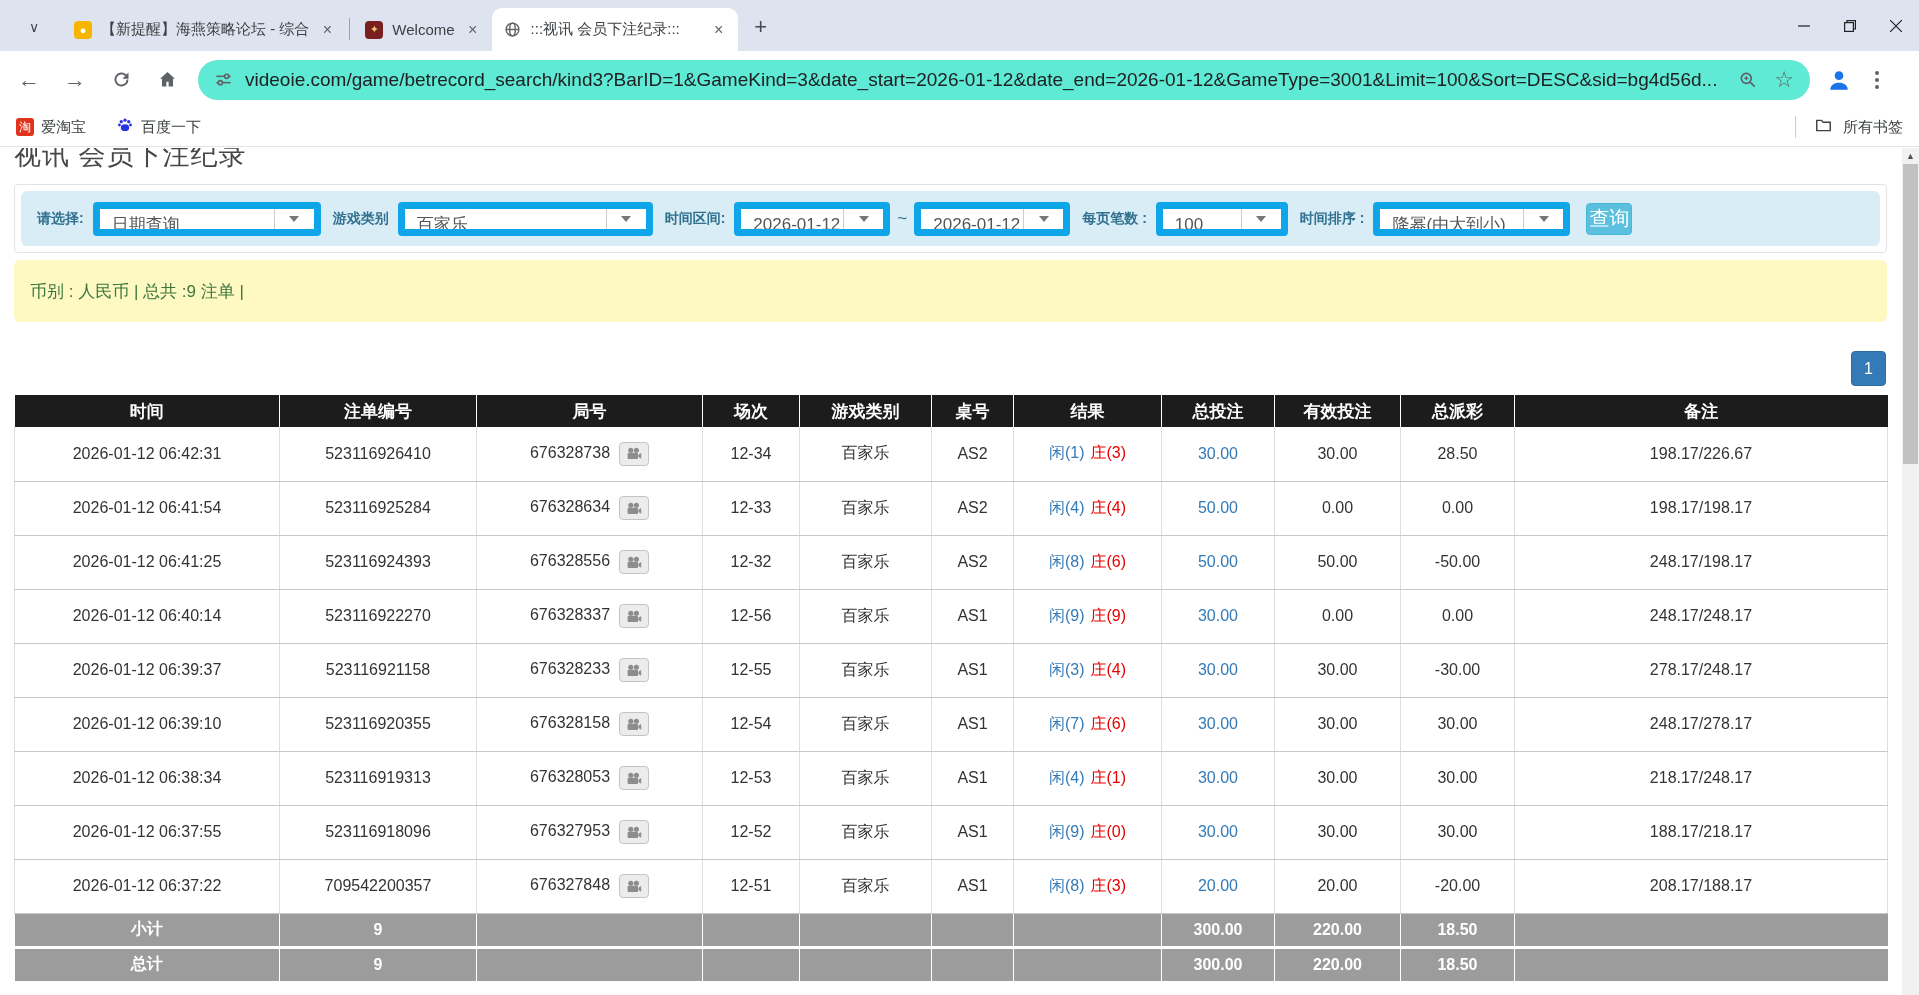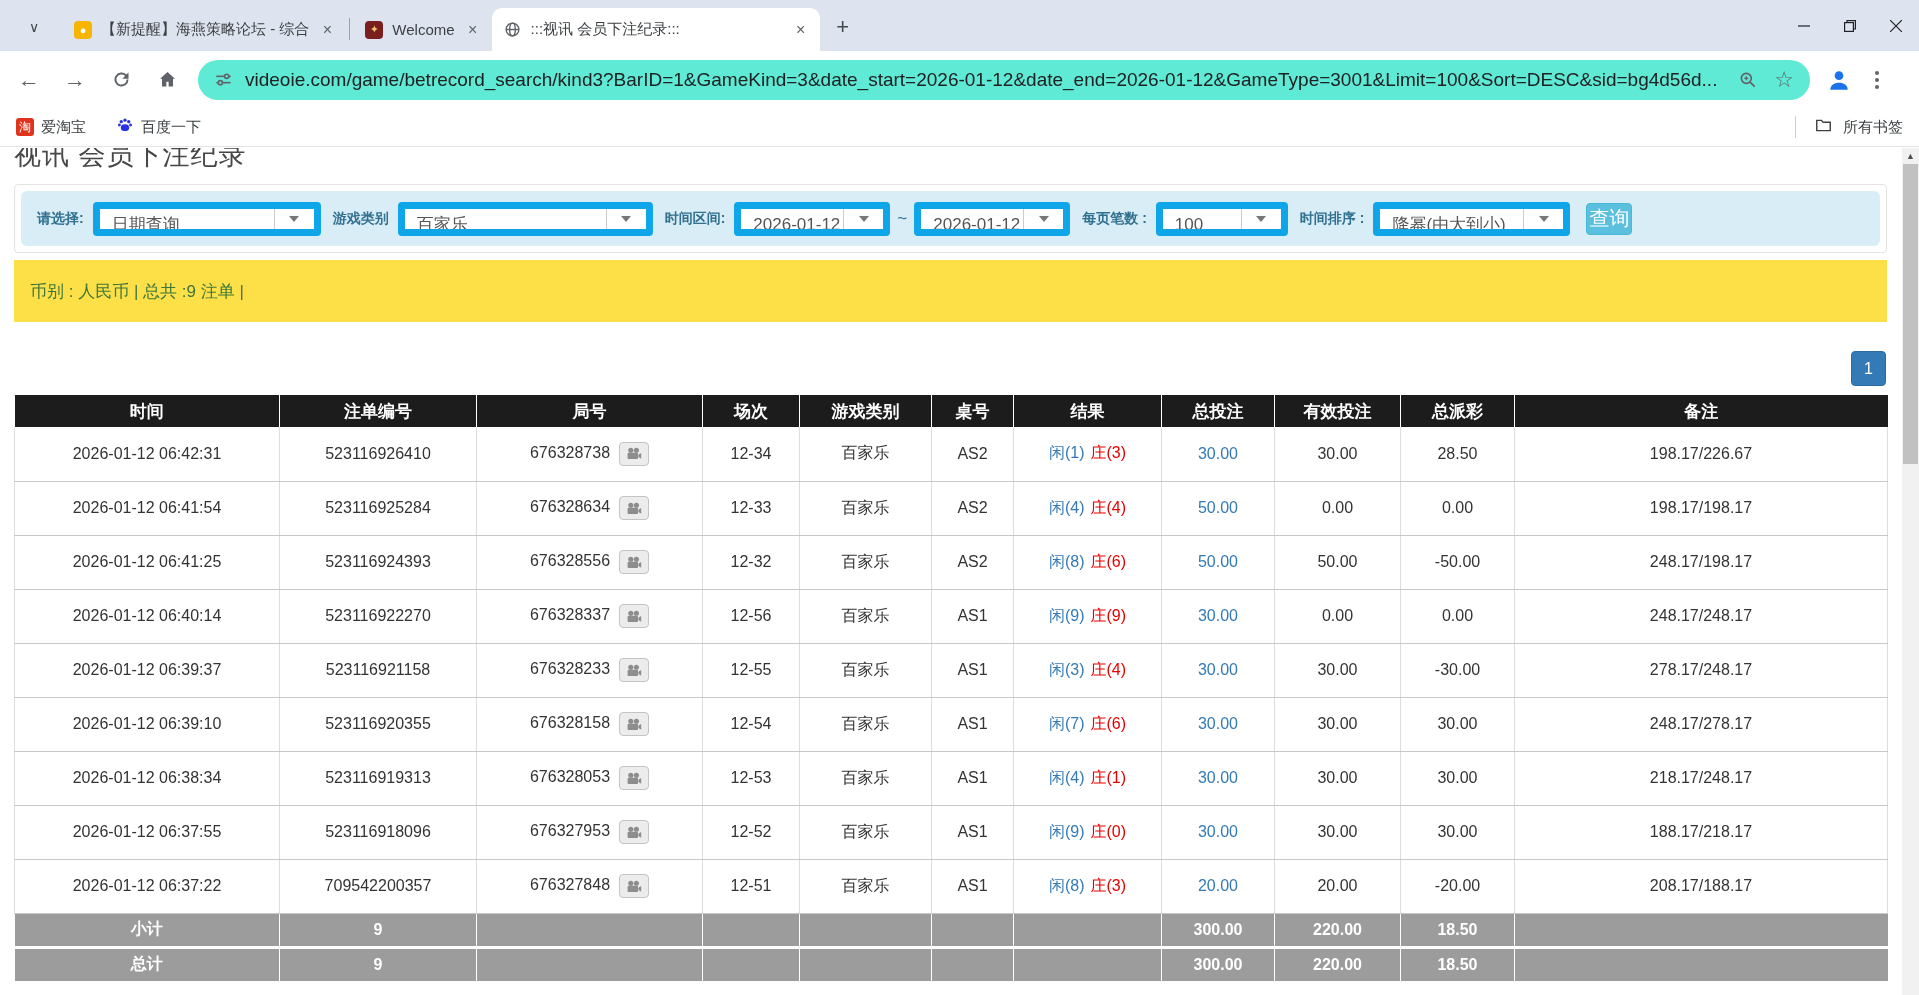--- a/index.html
+++ b/index.html
@@ -50,21 +50,21 @@
   .f-label { font-size:14px; font-weight:bold; color:#31708f; white-space:nowrap; margin:0 9px 0 12px; }
   .f-label.first { margin-left:2px; }
   .tilde { font-size:17px; color:#31708f; margin:0 7px; }
   .select { height:34px; background:#fff; border:7px solid #0ea5e9; border-radius:4px; display:flex; align-items:stretch; cursor:pointer; }
   .sel-text { flex:1; padding:0 12px; line-height:32px; font-size:17px; color:#555; white-space:nowrap; overflow:hidden; }
   .sel-caret { width:40px; border-left:1px solid #ccc; display:flex; align-items:center; justify-content:center; }
   .caret-down { width:0; height:0; border-left:5px solid transparent; border-right:5px solid transparent; border-top:6px solid #777; }
   .w-choose { width:228px; } .w-game { width:255px; } .w-date { width:156px; } .w-pp { width:132px; } .w-sort { width:197px; }
   .search-btn { margin-left:16px; height:32px; padding:0 2px; background:#5bc0de; border:1px solid #46b8da; border-radius:4px; color:#fff; font-size:20px; cursor:pointer; }
 
-  .summary-bar { position:absolute; top:112px; left:14px; width:1873px; height:62px; background:#fde047; border-radius:0; display:flex; align-items:center; justify-content:space-between; padding:0 16px; }
+  .summary-bar { position:absolute; top:112px; left:14px; width:1873px; height:62px; background:#fef9c3; border-radius:6px; display:flex; align-items:center; justify-content:space-between; padding:0 16px; }
   .summary-left { font-size:17px; color:#3c763d; }
   .summary-right { font-size:17px; color:#e60000; }
 
   .pager { position:absolute; top:203px; left:1851px; width:35px; height:35px; background:#337ab7; border:1px solid #2e6da4; border-radius:4px; color:#fff; font-size:16px; display:flex; align-items:center; justify-content:center; cursor:pointer; }
 
   
   .bet-table { position:absolute; top:247px; left:14px; width:1873px; border-collapse:collapse; table-layout:fixed; }
   .bet-table th { height:32px; background:#1c1c1c; color:#fff; font-size:17px; font-weight:bold; text-align:center; border-right:1px solid #fff; }
   .bet-table th:last-child { border-right:none; }
   .bet-table td { text-align:center; font-size:16px; color:#333; }
@@ -100,21 +100,21 @@
       <span class="tab-close">×</span>
     </div>
     <div class="tab-divider"></div>
 
     <div class="tab inactive">
       <span class="favicon fav-welcome">✦</span>
       <span class="tab-title">Welcome</span>
       <span class="tab-close">×</span>
     </div>
 
-    <div class="tab active" style="width:328px;">
+    <div class="tab active" style="width:246px;">
       <span class="favicon">
         <svg width="17" height="17" viewBox="0 0 24 24">
             <circle cx="12" cy="12" r="9" fill="none" stroke="#5f6368" stroke-width="2"></circle>
             <ellipse cx="12" cy="12" rx="4" ry="9" fill="none" stroke="#5f6368" stroke-width="2"></ellipse>
             <line x1="3" y1="12" x2="21" y2="12" stroke="#5f6368" stroke-width="2"></line>
           </svg>
       </span>
       <span class="tab-title">:::视讯 会员下注纪录:::</span>
       <span class="tab-close">×</span>
     </div>

